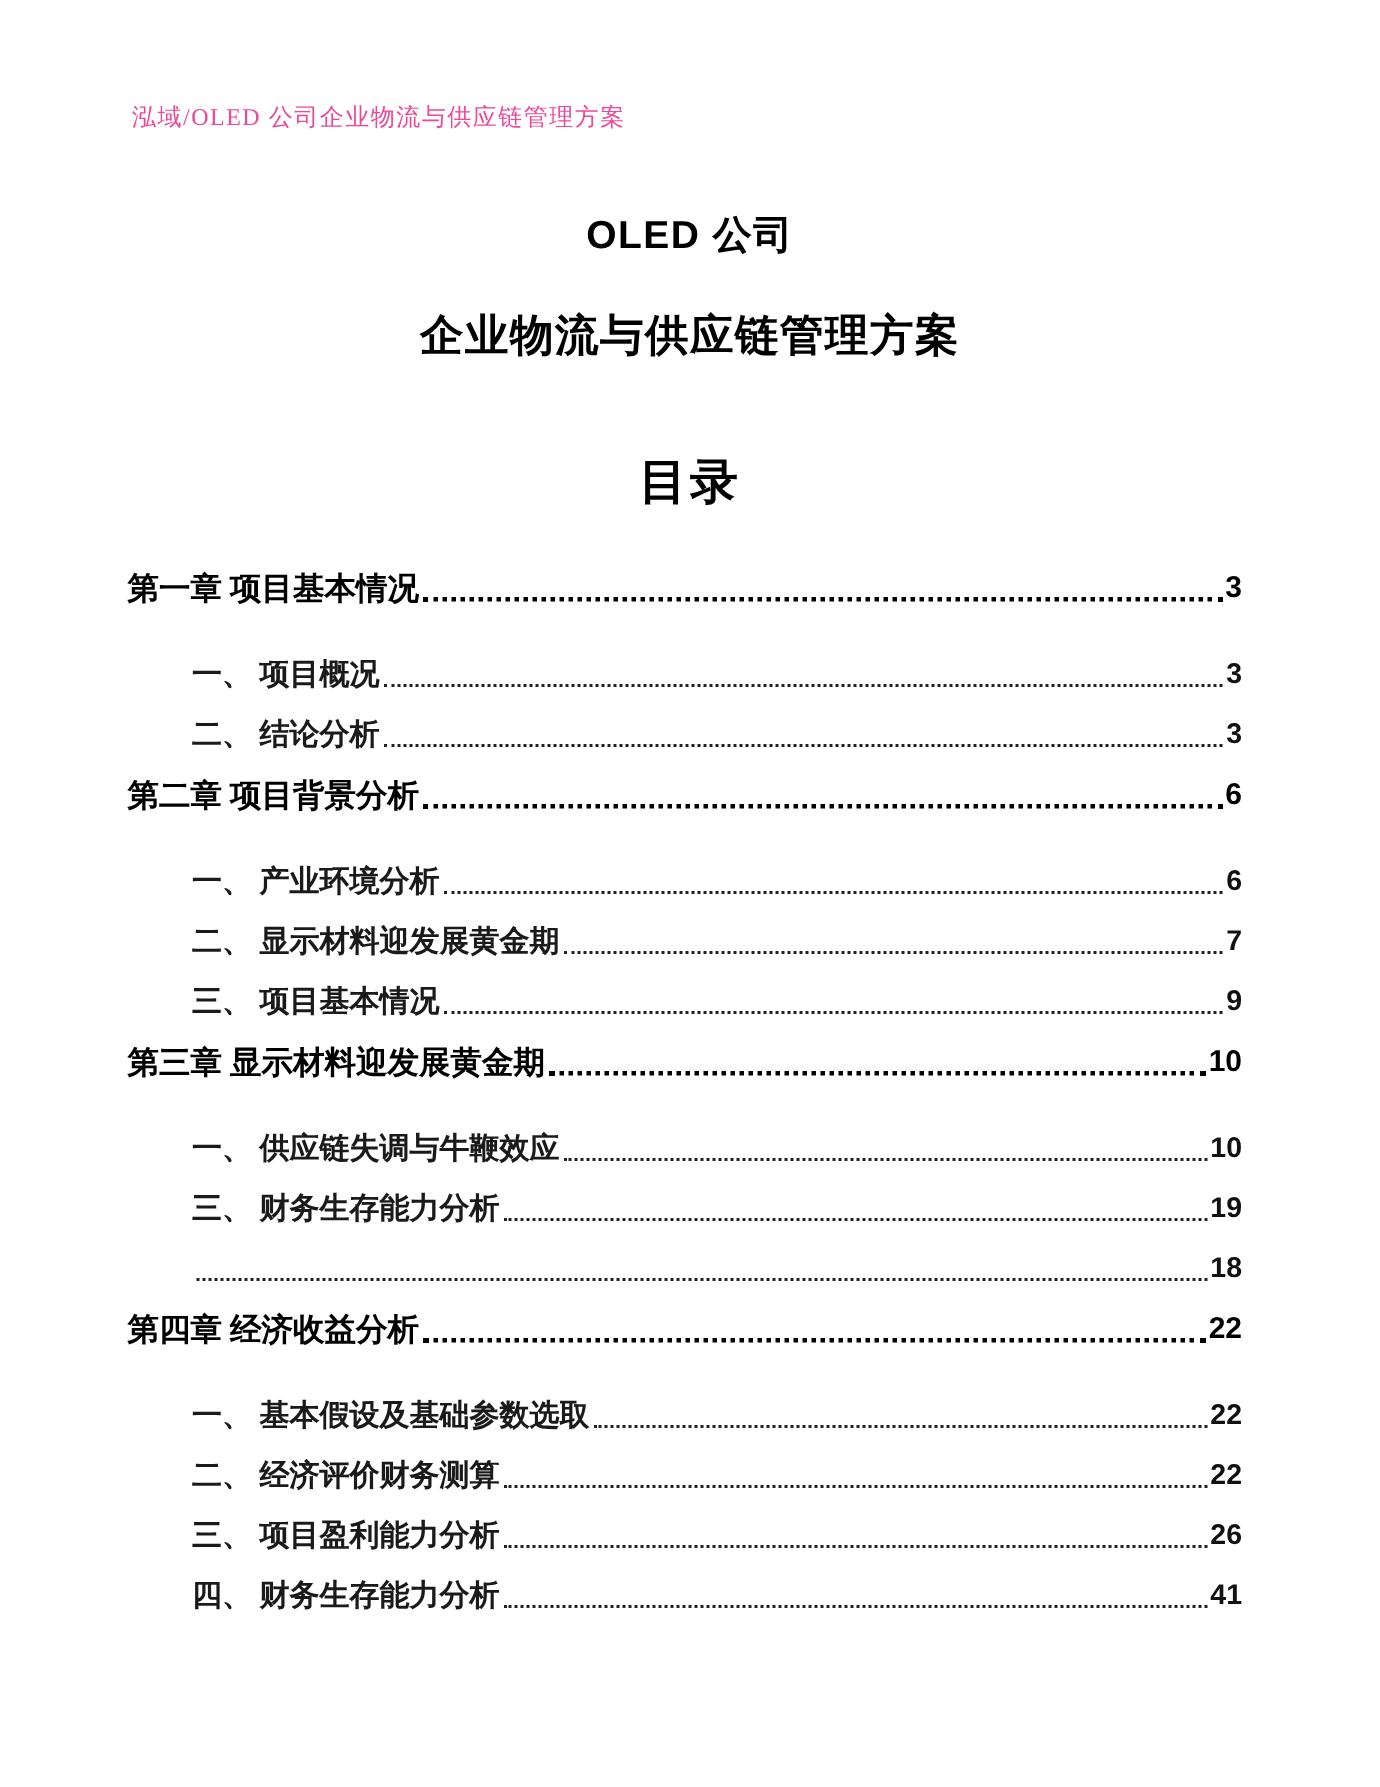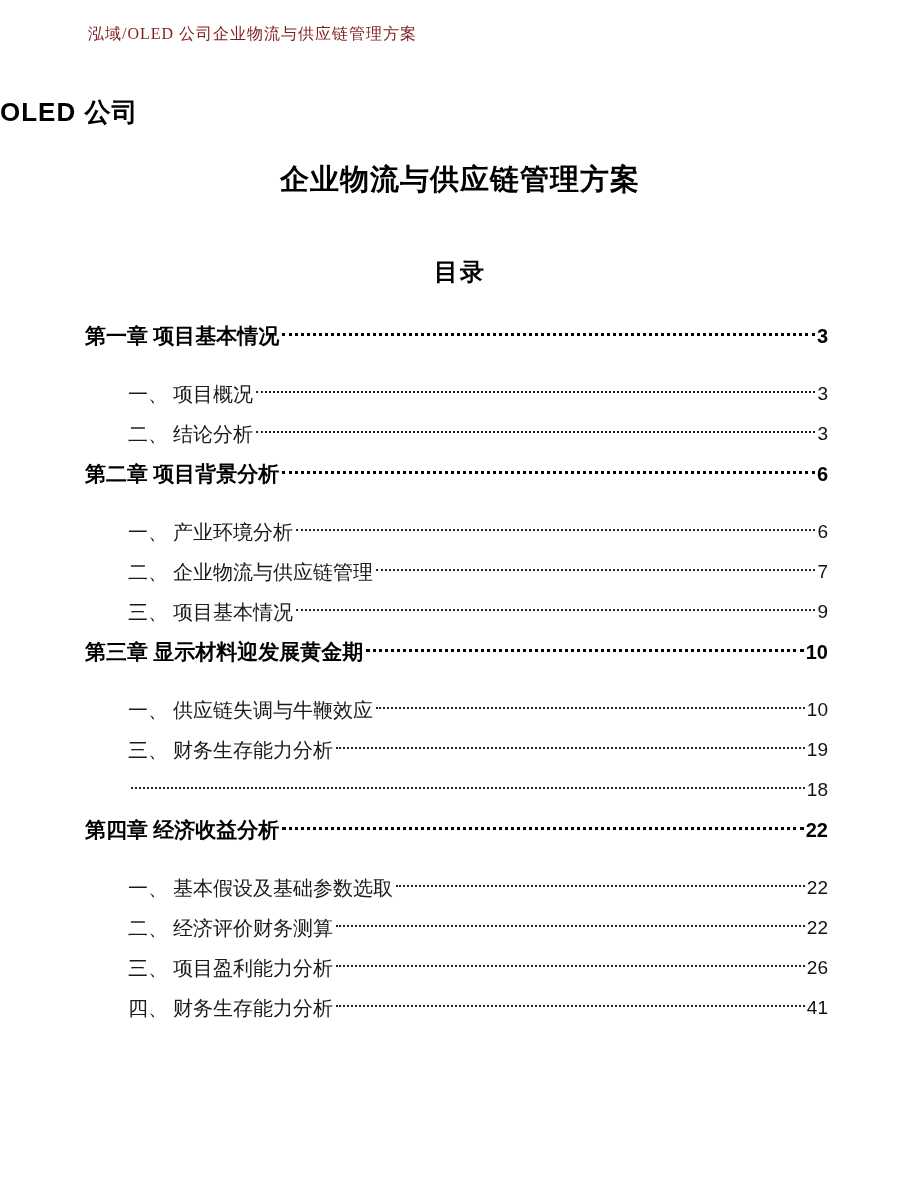--- a/index.html
+++ b/index.html
@@ -4,54 +4,55 @@
 <style>
   html, body { margin: 0; padding: 0; }
   body {
     width: 920px; height: 1191px;
     background: #ffffff;
     color: #000000;
     font-family: "Liberation Serif", serif;
     overflow: hidden;
   }
   .doc-header {
-    margin: 24px 0 0 88px;
+    margin: 68px 0 0 88px;
     font-size: 16px;
     letter-spacing: 1px;
-    color: #7f1d1d;
+    color: #ec4899;
   }
   .doc-title-company {
     margin-top: 50px;
+    text-align: center;
     font-family: "Liberation Sans", sans-serif;
     font-weight: bold;
     font-size: 26px;
     letter-spacing: 1px;
   }
   .doc-title-subject {
     margin-top: 30px;
     text-align: center;
     font-family: "Liberation Sans", sans-serif;
     font-weight: bold;
     font-size: 29px;
     letter-spacing: 1px;
   }
   .toc-heading {
     margin-top: 56px;
     text-align: center;
     font-family: "Liberation Sans", sans-serif;
     font-weight: bold;
-    font-size: 24px;
+    font-size: 32px;
     letter-spacing: 2px;
   }
   .toc {
     margin: 36px 92px 0 85px;
   }
   .toc-row {
     display: flex;
-    align-items: center;
+    align-items: flex-end;
     line-height: 24px;
     cursor: pointer;
   }
   .toc-row .label { white-space: nowrap; }
   .toc-row .dots {
     flex: 1;
     margin: 0 2px 4px 3px;
     border-bottom: 2px dotted #222222;
   }
   .toc-row .pagenum {
@@ -64,21 +65,21 @@
     font-size: 21px;
     margin: 12px 0 34px 0;
   }
   .toc-chapter .dots {
     border-bottom: 3px dotted #000000;
     margin-bottom: 3px;
   }
   .toc-chapter .pagenum { font-weight: bold; font-size: 20px; color: #000000; }
   .toc-sub {
     font-size: 20px;
-    font-weight: normal;
+    font-weight: bold;
     color: #1a1a1a;
     margin: 0 0 16px 43px;
   }
 </style>
 </head>
 <body>
 
 <div>
 
   <div class="doc-header">泓域/OLED 公司企业物流与供应链管理方案</div>
@@ -111,21 +112,21 @@
       <span class="label">第二章 项目背景分析</span>
       <span class="dots"></span>
       <span class="pagenum">6</span>
     </div>
     <div class="toc-row toc-sub">
       <span class="label">一、 产业环境分析</span>
       <span class="dots"></span>
       <span class="pagenum">6</span>
     </div>
     <div class="toc-row toc-sub">
-      <span class="label">二、 企业物流与供应链管理</span>
+      <span class="label">二、 显示材料迎发展黄金期</span>
       <span class="dots"></span>
       <span class="pagenum">7</span>
     </div>
     <div class="toc-row toc-sub">
       <span class="label">三、 项目基本情况</span>
       <span class="dots"></span>
       <span class="pagenum">9</span>
     </div>
 
     <div class="toc-row toc-chapter">

